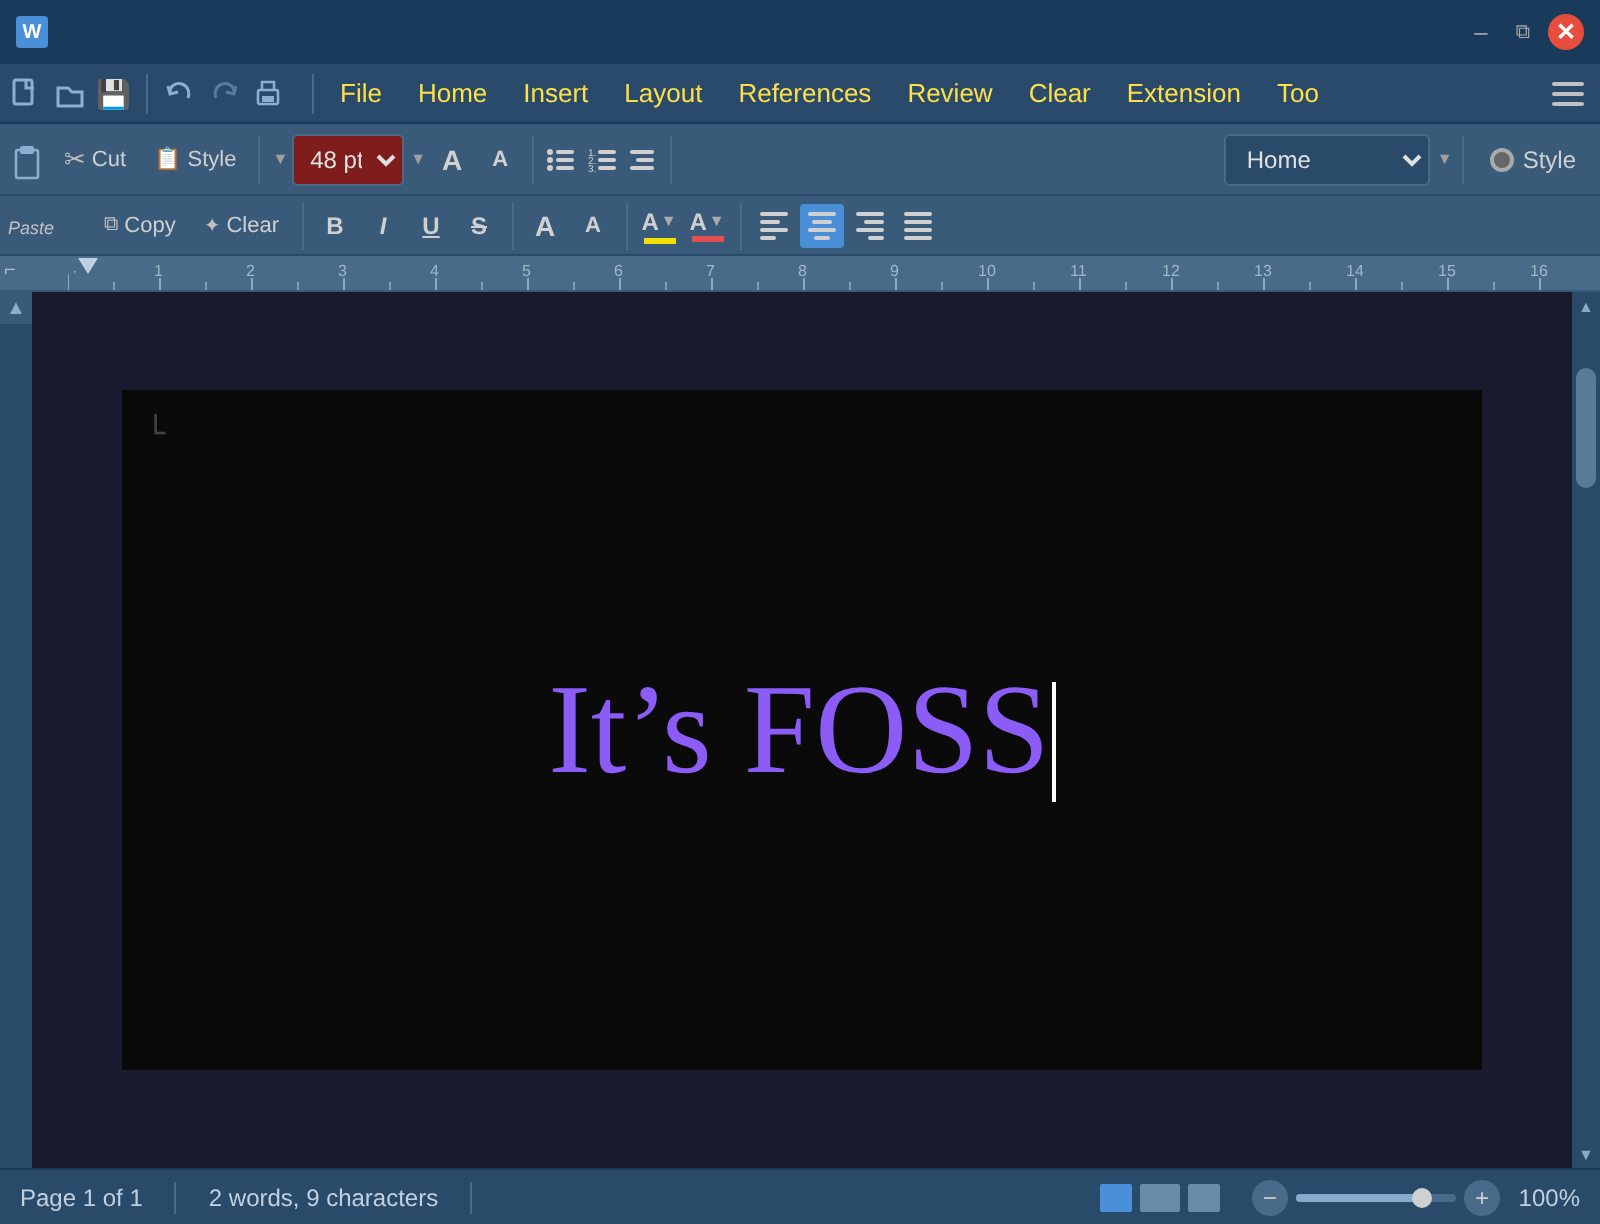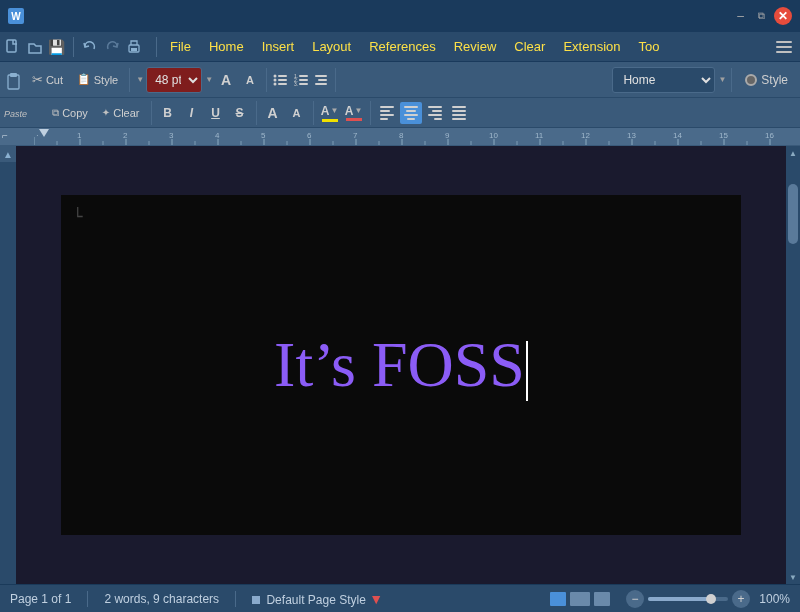--- a/index.html
+++ b/index.html
@@ -832,25 +832,20 @@
     </div>
     <div class="scroll-arrow">▼</div>
   </div>
 </div>
 
 <div class="statusbar">
   <span class="status-item">Page 1 of 1</span>
   <div class="status-sep"></div>
   <span class="status-item">2 words, 9 characters</span>
   <div class="status-sep"></div>
-  <span class="status-item">
-    <span style="display:inline-block; width:8px; height:8px; background:#8aaacc; margin-right:3px;"></span>
-    <span>Default Page Style</span>
-    <span class="style-arrow"> ▼</span>
-  </span>
   <div class="status-spacer"></div>
 
   <div class="view-icons">
     <div class="view-icon-sq active"></div>
     <div class="view-icon-sq" style="width:20px;"></div>
     <div class="view-icon-sq"></div>
   </div>
 
   <div class="zoom-controls">
     <div class="zoom-btn">−</div>

